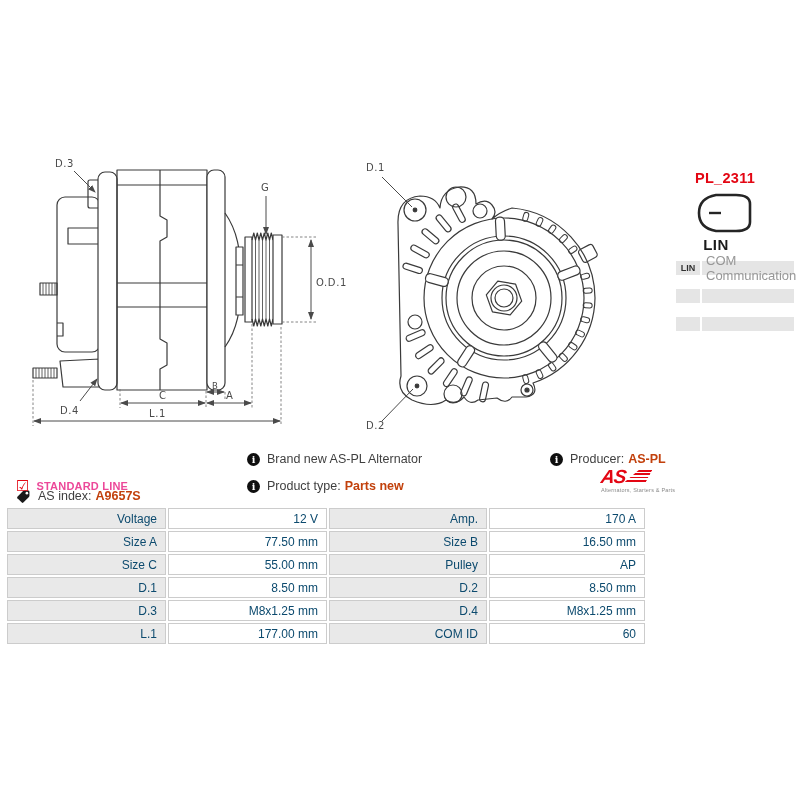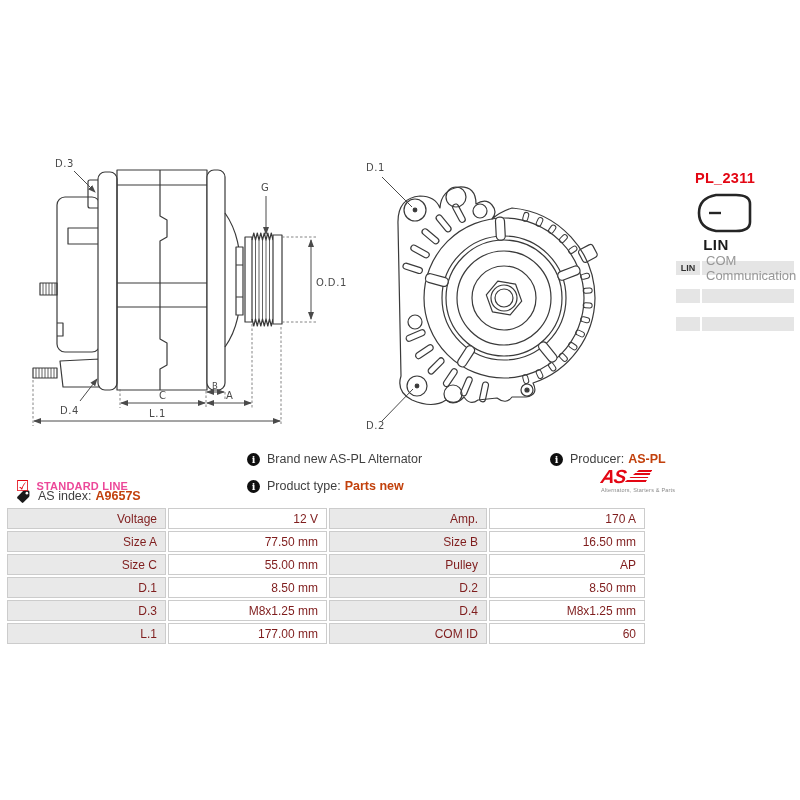--- a/index.html
+++ b/index.html
@@ -34,21 +34,21 @@
   .as-logo-row{display:flex;align-items:flex-start;}
   .as-logo-text{font-style:italic;font-weight:bold;font-size:19px;line-height:18px;color:#e30613;
                 transform:skewX(-8deg);letter-spacing:-1px;}
   .as-logo-stripes{width:22px;height:13px;margin-left:2px;margin-top:2px;transform:skewX(-28deg);
         background:repeating-linear-gradient(to bottom,#e30613 0 1.7px,transparent 1.7px 3.4px);
         clip-path:polygon(38% 0,100% 0,100% 100%,0 100%);}
   .as-logo-tagline{font-size:5.5px;color:#8a8a8a;letter-spacing:.2px;margin-top:1px;white-space:nowrap;}
   
   .spec-table{position:absolute;left:7px;top:508px;display:grid;
               grid-template-columns:159px 159px 158px 156px;grid-auto-rows:21px;gap:2px;
-              font-size:12px;color:#7f1d1d;}
+              font-size:12px;color:#0c4a6e;}
   .cell{border:1px solid #cccccc;display:flex;align-items:center;justify-content:flex-end;
         padding-right:8px;box-sizing:border-box;background:#fff;}
   .cell.lbl{background:#e9e9e9;}
 </style>
 </head>
 <body>
 
 <div class="stage">
 
   <div class="part-code">PL_2311</div>

